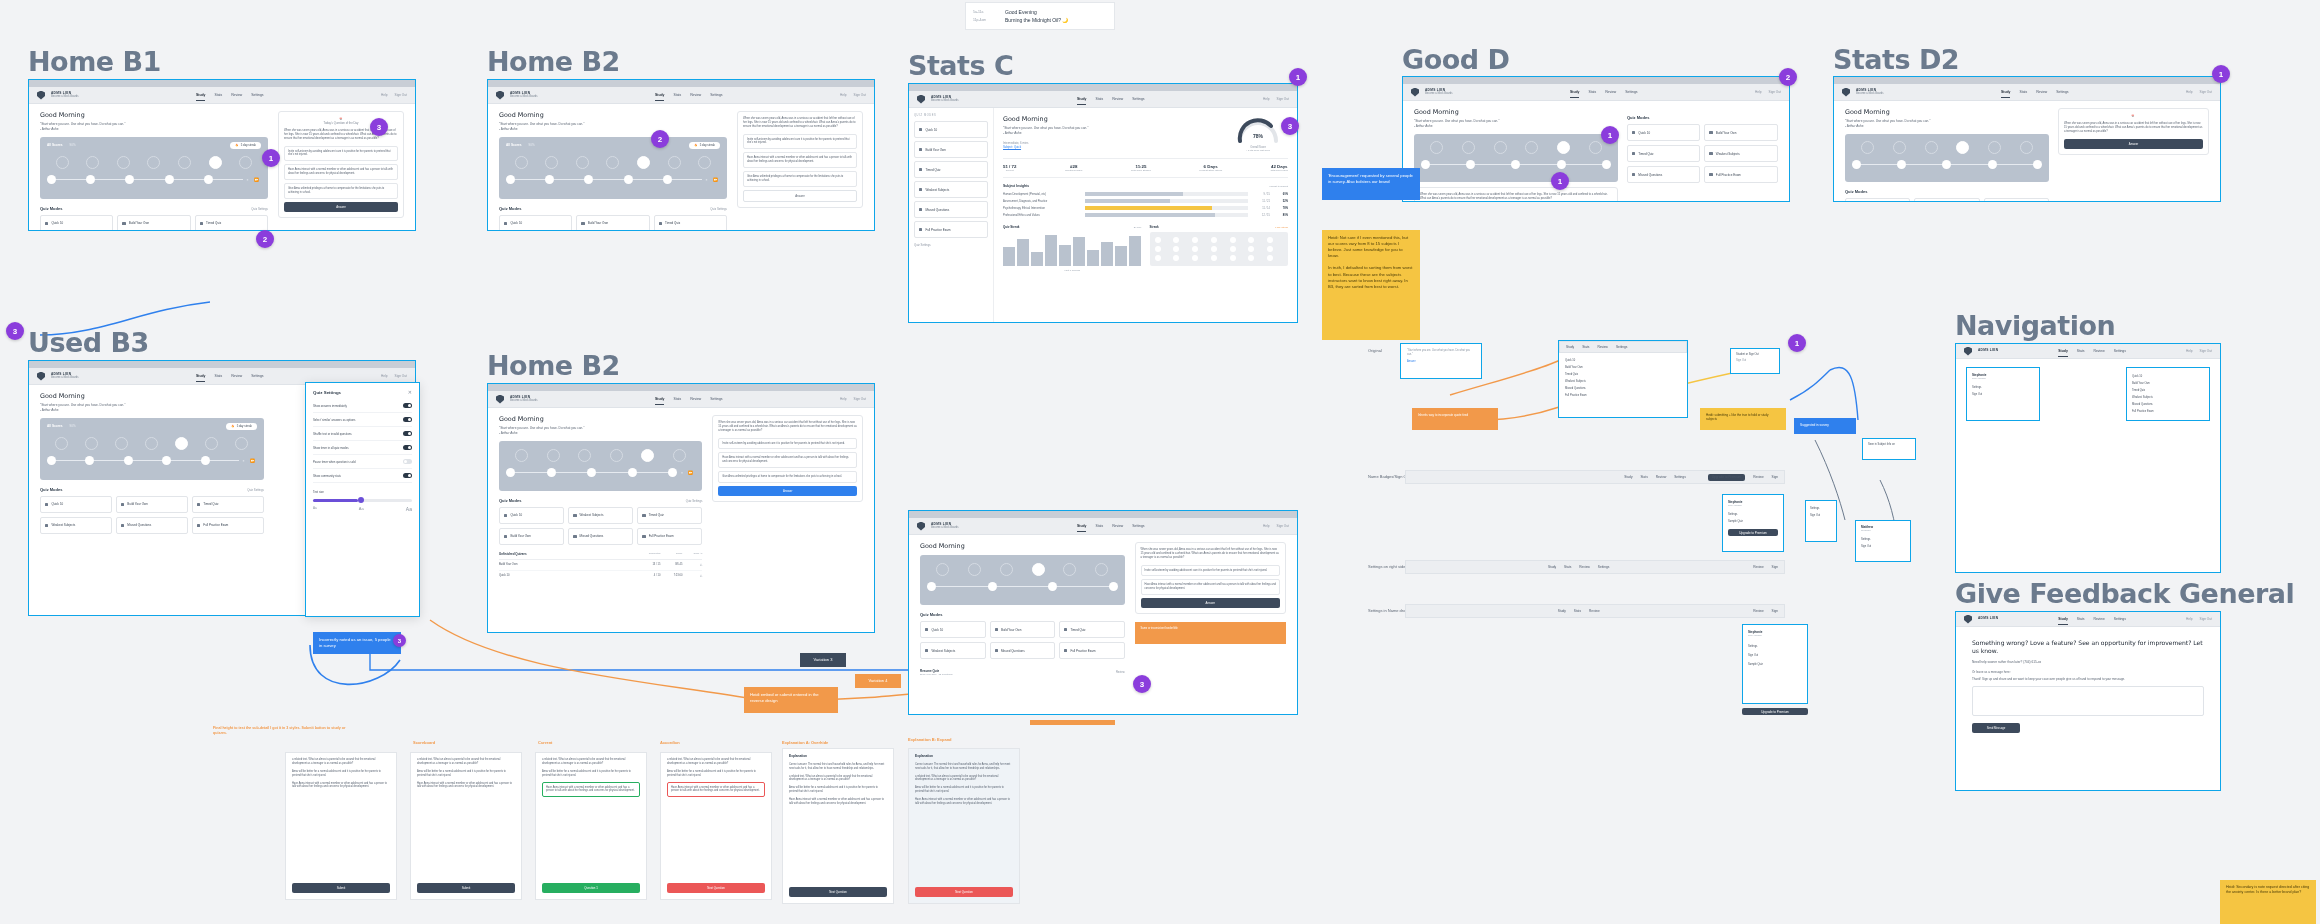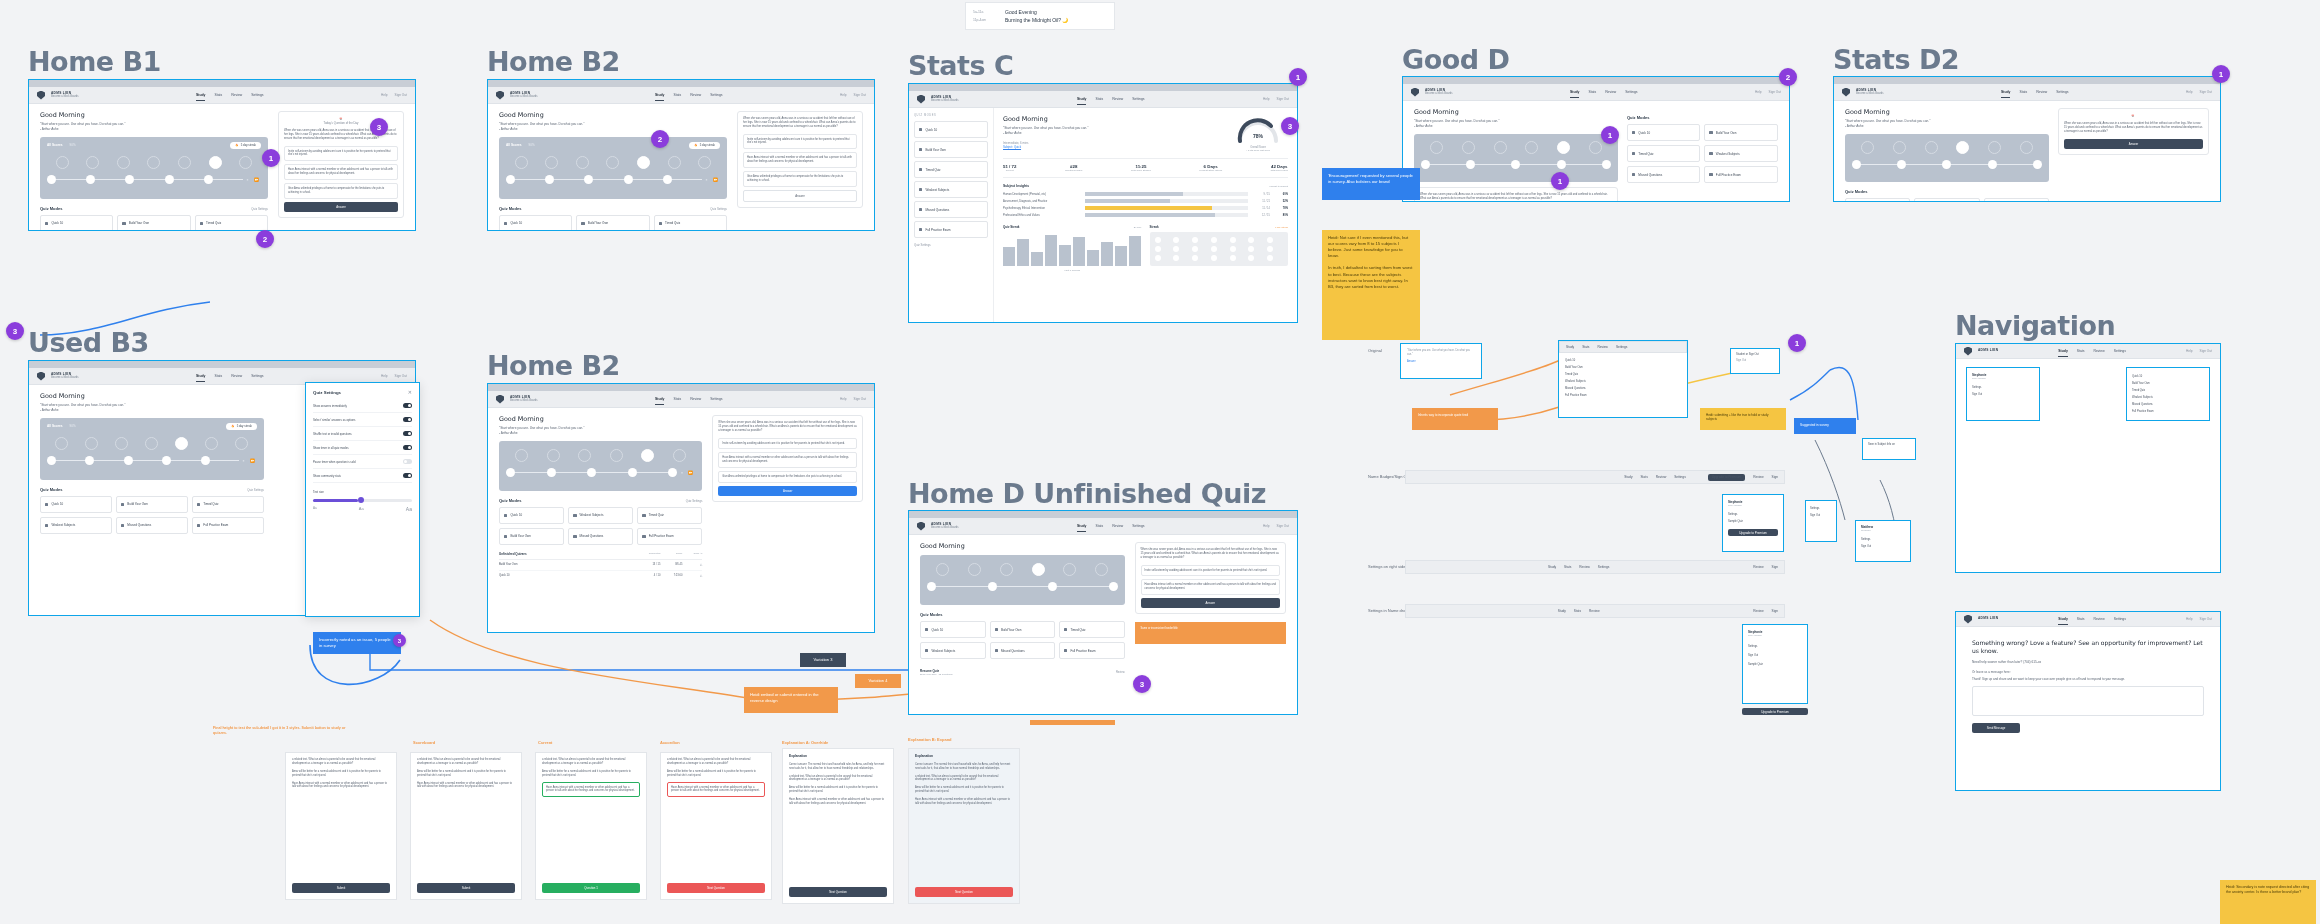--- a/index.html
+++ b/index.html
@@ -988,21 +988,20 @@
   <div class="note dark abs" style="left:800px;top:653px;width:46px;height:14px;font-size:4px;display:flex;align-items:center;justify-content:center;">
     <span>Variation 3</span>
   </div>
   <div class="note orange abs" style="left:855px;top:674px;width:46px;height:14px;font-size:4px;display:flex;align-items:center;justify-content:center;">
     <span>Variation 4</span>
   </div>
   <div class="note orange abs" style="left:744px;top:687px;width:94px;height:26px;">
     <p>Heidi embed or submit entered in the reverse design</p>
   </div>
 
-  <div class="sec-title abs" style="left:908px;top:478px;font-size:27px;">Home D Unfinished Quiz</div>
   <div class="frame abs" style="left:908px;top:510px;width:390px;height:205px;">
     <div class="frame-bar"></div>
     <div class="nav">
       <div class="logo"></div>
       <div class="brand">
         <div class="b1">ADMS LIEN</div>
         <div class="b2">Become a Mock Boards</div>
       </div>
       <div class="nav-mid">
         <span class="active">Study</span>
@@ -1229,20 +1228,21 @@
         <div style="font-size:2.6px;color:#46505e;padding:2px 0;">Quick 10</div>
         <div style="font-size:2.6px;color:#46505e;padding:2px 0;">Build Your Own</div>
         <div style="font-size:2.6px;color:#46505e;padding:2px 0;">Timed Quiz</div>
         <div style="font-size:2.6px;color:#46505e;padding:2px 0;">Weakest Subjects</div>
         <div style="font-size:2.6px;color:#46505e;padding:2px 0;">Missed Questions</div>
         <div style="font-size:2.6px;color:#46505e;padding:2px 0;">Full Practice Exam</div>
       </div>
     </div>
   </div>
 
+  <div class="sec-title abs" style="left:1955px;top:578px;font-size:27px;">Give Feedback General</div>
   <div class="frame abs" style="left:1955px;top:611px;width:266px;height:180px;">
     <div class="nav" style="height:14px;">
       <div class="logo"></div>
       <div class="brand">
         <div class="b1">ADMS LIEN</div>
       </div>
       <div class="nav-mid">
         <span class="active">Study</span>
         <span>Stats</span>
         <span>Review</span>

